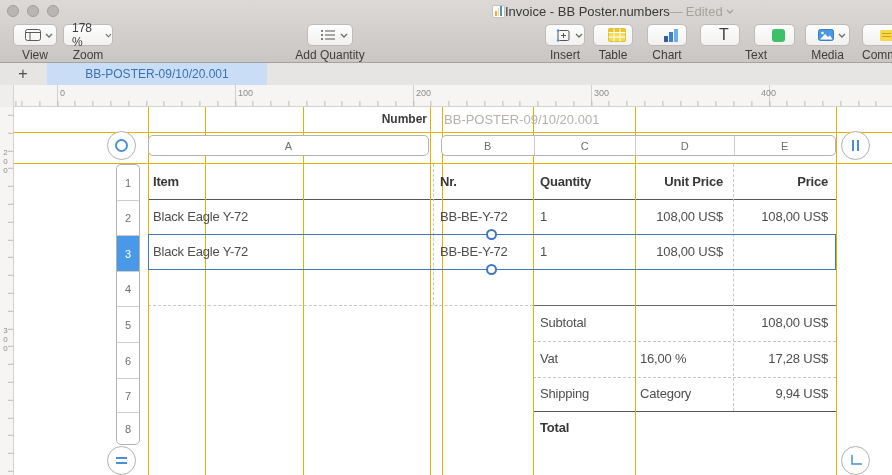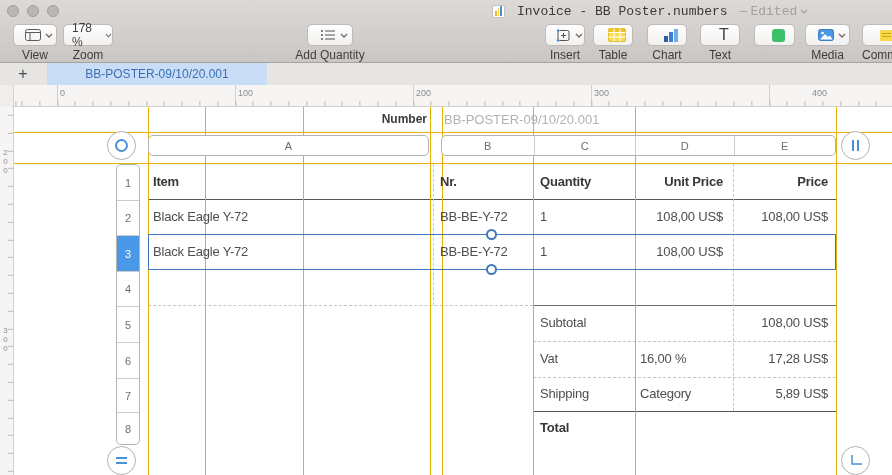--- a/index.html
+++ b/index.html
@@ -4,22 +4,22 @@
 <style>
   html,body{margin:0;padding:0;background:#ffffff;}
   .app{position:relative;width:892px;height:475px;overflow:hidden;
        font-family:"Liberation Sans",sans-serif;background:#ffffff;}
 
   
   .chrome{position:absolute;left:0;top:0;width:892px;height:63px;
           background:linear-gradient(#dcd9d6,#c9c6c3);border-bottom:1px solid #a5a29f;box-sizing:border-box;}
   .traffic{position:absolute;left:7px;top:5px;display:flex;gap:8px;}
   .traffic span{width:12px;height:12px;border-radius:50%;background:#b9b6b3;border:1px solid #a19e9a;box-sizing:border-box;}
-  .doc-title{position:absolute;left:492px;top:3px;height:16px;display:flex;align-items:center;gap:12px;
-             font-size:13px;color:#3a3a3a;white-space:nowrap;font-family:Liberation Mono, monospace;}
+  .doc-title{position:absolute;left:492px;top:3px;height:16px;display:flex;align-items:center;gap:0;
+             font-size:13px;color:#3a3a3a;white-space:nowrap;}
   .doc-icon{width:13px;height:13px;background:#fff;border:1px solid #c4c1be;border-radius:2px;
             display:flex;align-items:flex-end;gap:1px;padding:1px 2px;box-sizing:border-box;}
   .doc-icon i{display:block;width:2px;}
   .edited{color:#a5a29e;display:flex;align-items:center;gap:3px;}
   .tbtn{position:absolute;top:24px;height:22px;background:linear-gradient(#fefefe,#f2f1f0);
         border:1px solid #bebbb8;border-radius:5px;box-sizing:border-box;
         display:flex;align-items:center;justify-content:center;gap:4px;padding-left:8px;}
   .tlabel{position:absolute;top:48px;font-size:12px;color:#3e3e3e;text-align:center;white-space:nowrap;overflow:hidden;}
   .zoomtxt{font-size:12px;color:#3e3e3e;}
   .ticonT{font-size:16px;color:#3f3f3f;line-height:1;}
@@ -198,21 +198,21 @@
         <rect x="1" y="8" width="4" height="6" fill="#2e5f9e"></rect>
         <rect x="6" y="4" width="4" height="10" fill="#3f7fd1"></rect>
         <rect x="11" y="1" width="4" height="13" fill="#6faee6"></rect>
       </svg>
     </div>
     <div class="tlabel" style="left:637px;width:60px;">Chart</div>
 
     <div class="tbtn" style="left:700px;width:40px;">
       <span class="ticonT">T</span>
     </div>
-    <div class="tlabel" style="left:690px;width:60px;">Text</div>
+    <div class="tlabel" style="left:726px;width:60px;">Text</div>
 
     <div class="tbtn" style="left:754px;width:41px;">
       <span class="shape-sq"></span>
     </div>
     <div class="tlabel" style="left:744px;width:61px;margin-top:26px;">Shape</div>
 
     <div class="tbtn" style="left:805px;width:45px;">
       <svg width="16" height="12" viewBox="0 0 16 12">
         <rect x="0.5" y="0.5" width="15" height="11" rx="2" fill="#4a97e3" stroke="#3a7dc2"></rect>
         <circle cx="4.5" cy="4" r="1.3" fill="#fff"></circle>
@@ -239,21 +239,21 @@
     <div class="ruler-corner"></div>
     <div class="hmajor" style="left:57px;"></div>
       <div class="hmajor" style="left:235px;"></div>
     <div class="hmajor" style="left:413px;"></div>
       <div class="hmajor" style="left:591px;"></div>
     <div class="hmajor" style="left:769px;"></div>
     <span class="hlabel" style="left:60px;">0</span>
     <span class="hlabel" style="left:238px;">100</span>
     <span class="hlabel" style="left:416px;">200</span>
     <span class="hlabel" style="left:594px;">300</span>
-    <span class="hlabel" style="left:812px;text-align:right;">400</span>
+    <span class="hlabel" style="left:761px;text-align:right;">400</span>
     <div class="hticks"></div>
   </div>
 
   <div class="vruler">
     <div class="vticks"></div>
     <span class="vlabel" style="top:41px;">200</span>
     <span class="vlabel" style="top:219px;">300</span>
   </div>
 
   <div class="gv" style="left:148px;"></div>
@@ -338,21 +338,21 @@
   <div class="cell" style="left:540px;top:234px;height:36px;line-height:36px;">1</div>
   <div class="cell r" style="left:623px;top:234px;height:36px;line-height:36px;">108,00 US$</div>
 
   <div class="cell" style="left:540px;top:305px;height:36px;line-height:36px;">Subtotal</div>
   <div class="cell r" style="left:728px;top:305px;height:36px;line-height:36px;">108,00 US$</div>
   <div class="cell" style="left:540px;top:341px;height:36px;line-height:36px;">Vat</div>
   <div class="cell" style="left:640px;top:341px;height:36px;line-height:36px;">16,00 %</div>
   <div class="cell r" style="left:728px;top:341px;height:36px;line-height:36px;">17,28 US$</div>
   <div class="cell" style="left:540px;top:377px;height:34px;line-height:34px;">Shipping</div>
   <div class="cell" style="left:640px;top:377px;height:34px;line-height:34px;">Category</div>
-  <div class="cell r" style="left:728px;top:377px;height:34px;line-height:34px;">5,89 US$</div>
+  <div class="cell r" style="left:728px;top:377px;height:34px;line-height:34px;">9,94 US$</div>
 
   <div class="cell b" style="left:540px;top:411px;height:34px;line-height:34px;">Total</div>
 
   <div class="rowsel"></div>
   <div class="selhandle" style="left:486px;top:229px;"></div>
   <div class="selhandle" style="left:486px;top:264px;"></div>
 
 </div>
 
 </body></html>

